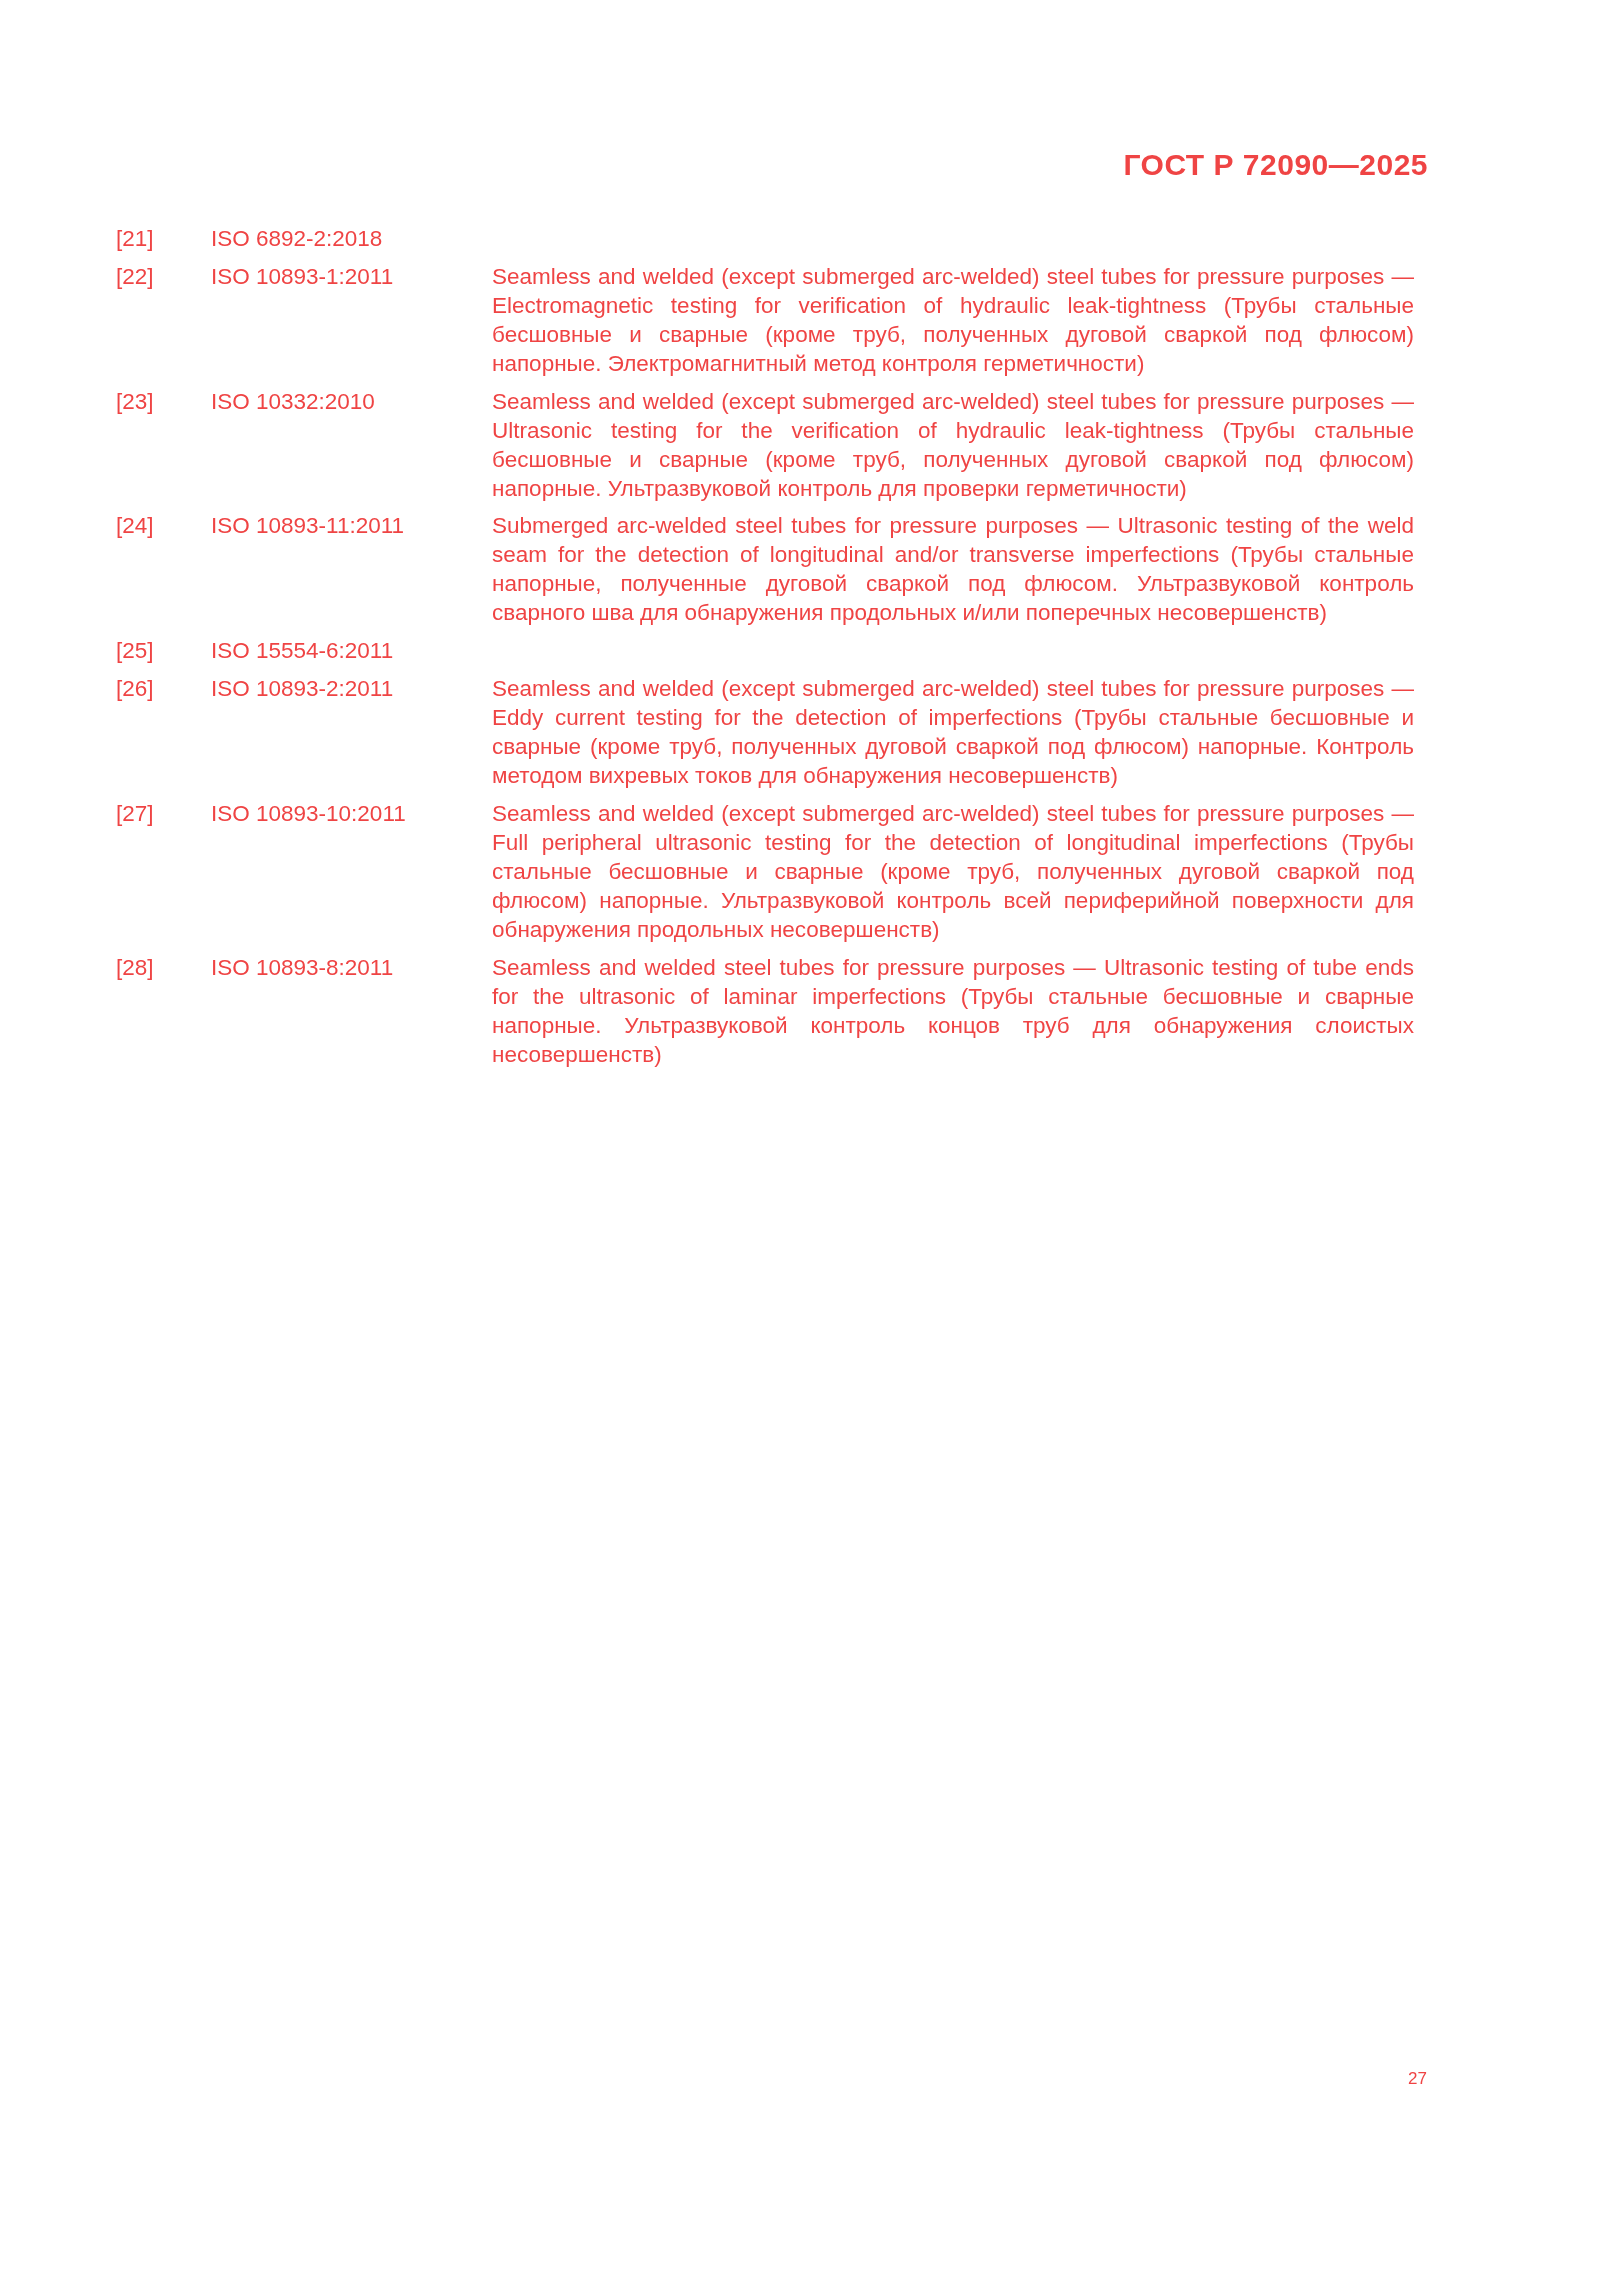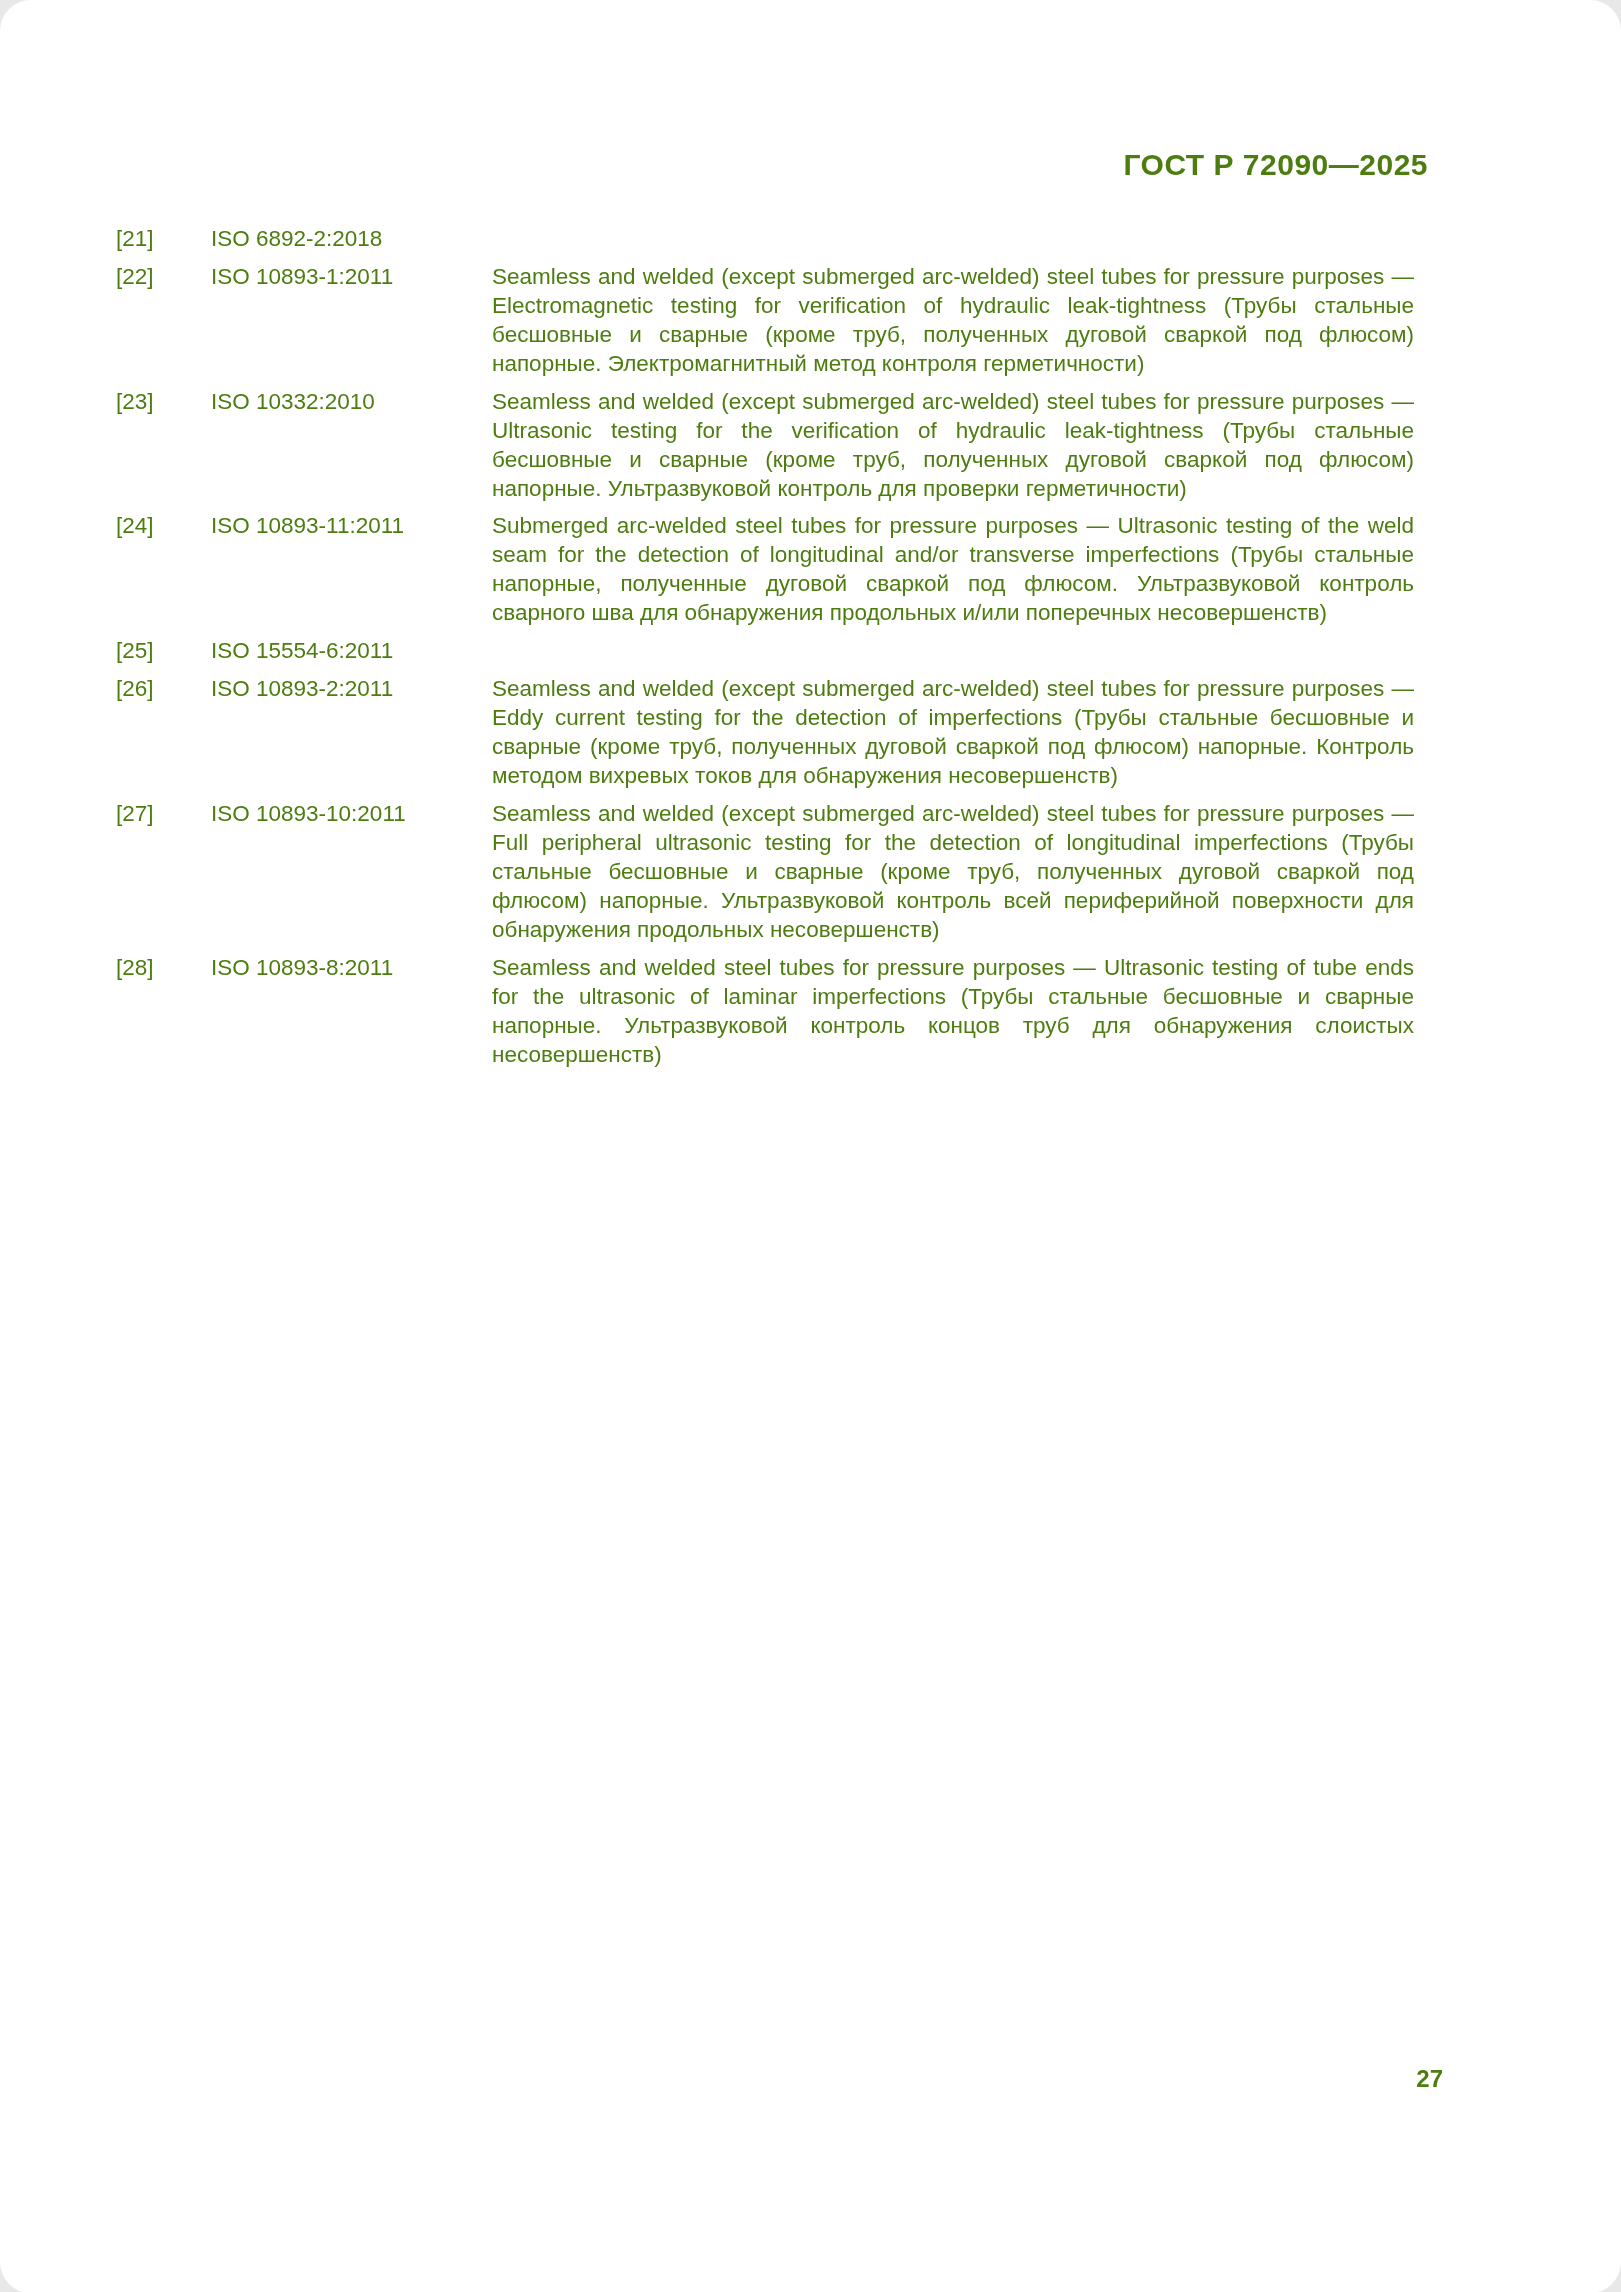--- a/index.html
+++ b/index.html
@@ -7,23 +7,22 @@
     padding: 0;
     background: #e8e8e8;
   }
   .page {
     position: relative;
     width: 1621px;
     height: 2293px;
     margin: 0 auto;
     background: #ffffff;
     font-family: "Liberation Sans", sans-serif;
-    color: #4d7c0f;
+    color: #ef4444;
     overflow: hidden;
-    border-radius: 31px;
   }
   .page-header {
     position: absolute;
     top: 147px;
     left: 116px;
     right: 193px;
     text-align: right;
     font-size: 30px;
     line-height: 35px;
     font-weight: 700;
@@ -48,24 +47,23 @@
   .entry .code {
     flex: 0 0 281px;
   }
   .entry .desc {
     flex: 1 1 auto;
     text-align: justify;
   }
   .page-number {
     position: absolute;
     top: 2064px;
-    right: 178px;
-    font-size: 24px;
+    right: 194px;
+    font-size: 17px;
     line-height: 29px;
-    font-weight: bold;
   }
 </style>
 </head>
 <body>
 
 <div class="page">
 
   <header class="page-header">
     <span>ГОСТ Р 72090—2025</span>
   </header>

